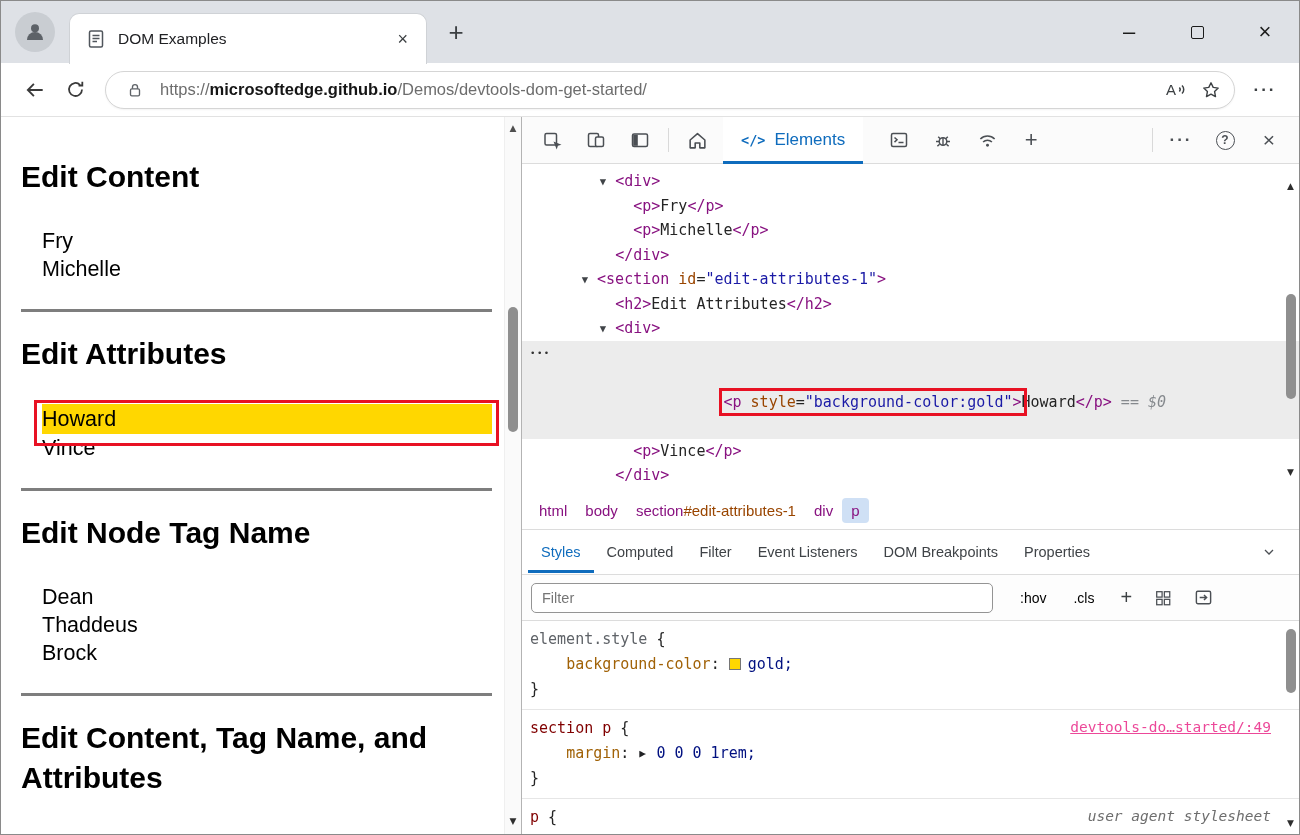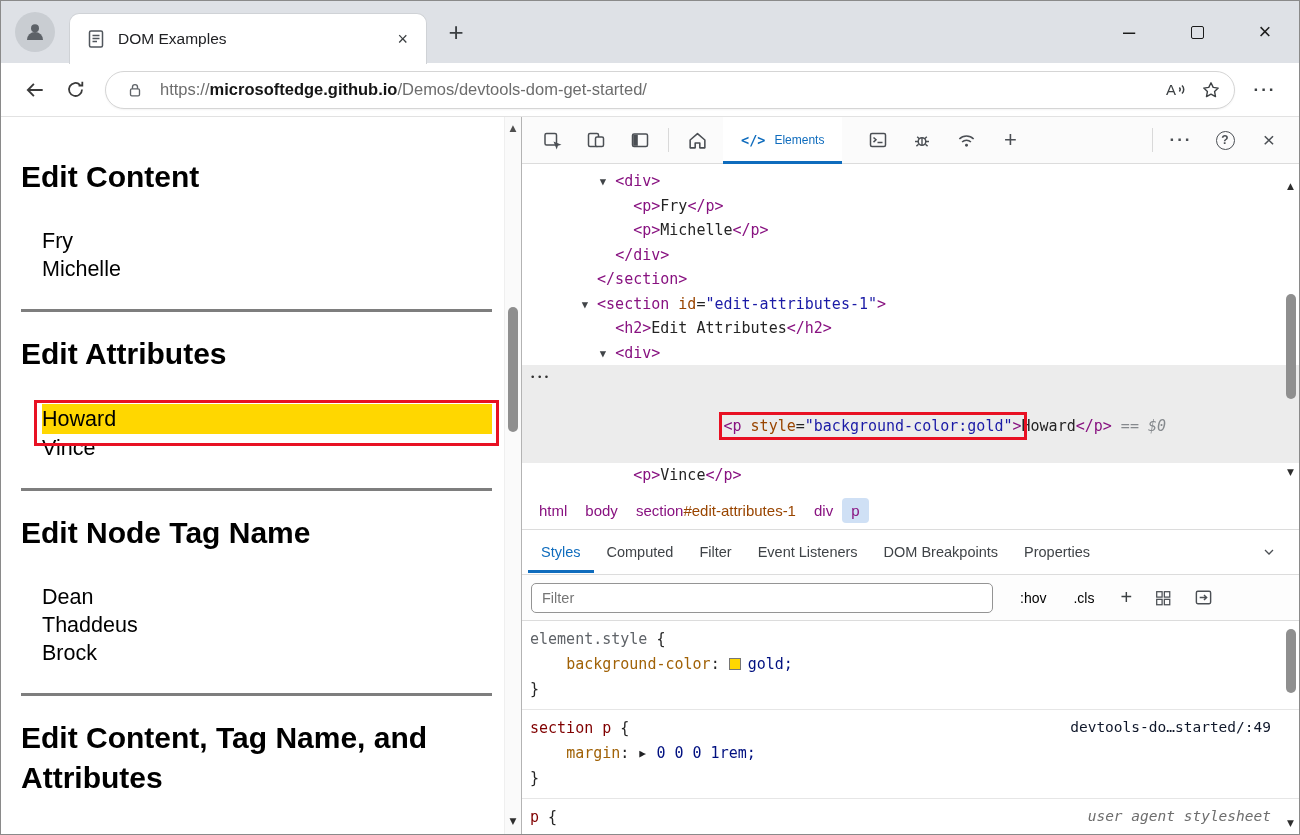--- a/index.html
+++ b/index.html
@@ -44,21 +44,21 @@
   .sb-thumb{position:absolute;right:3px;width:10px;border-radius:5px;background:#8f8f8f}
   .sb-arrow{position:absolute;width:100%;text-align:center;font-size:9px;color:#4f4f4f;font-family:"DejaVu Sans",sans-serif}
 
   
   .devtools{flex:1;min-width:0;border-left:1px solid #b3b3b3;background:#fff;display:flex;flex-direction:column}
   .dt-toolbar{height:47px;border-bottom:1px solid #dcdcdc;background:#fbfbfb;display:flex;align-items:center;padding:0 8px}
   .ticon{width:44px;height:36px;display:flex;align-items:center;justify-content:center;color:#4b4f54}
   .tsep{width:1px;height:24px;background:#d9d9d9;margin:0 6px}
   .el-tab{height:47px;display:flex;align-items:center;gap:9px;padding:3px 18px 0;color:#0f6cbd;border-bottom:3px solid #0f6cbd;margin-left:4px;background:#fff}
   .el-glyph{font-family:"DejaVu Sans Mono","Liberation Mono",monospace;font-size:13.5px;font-weight:700}
-  .el-label{font-size:12px}
+  .el-label{font-size:17px}
   .tplus{font-size:22px;font-weight:300}
   .dt-right{margin-left:auto;display:flex;align-items:center}
   .helpq{width:19px;height:19px;border:1.6px solid #4b4f54;border-radius:50%;font-size:12px;font-weight:700;display:flex;align-items:center;justify-content:center}
   .dtx{font-size:21px;font-weight:300}
 
   .dt-dom{height:328px;position:relative;overflow:hidden;padding-top:5px;
           font-family:"DejaVu Sans Mono","Liberation Mono",monospace;font-size:15px;line-height:24.5px}
   .dom-line{white-space:pre;padding-left:57px;position:relative;color:#242424}
   .dom-line.selected{background:#ececec}
   .tk-t{color:#881280}.tk-n{color:#994500}.tk-v{color:#1a1aa6}.tk-x{color:#242424}
@@ -87,21 +87,21 @@
   .dt-styles{flex:1;position:relative;overflow:hidden;font-family:"DejaVu Sans Mono","Liberation Mono",monospace;font-size:15px}
   .rule{padding:6px 26px 7px 8px;border-bottom:1px solid #e6e6e6;position:relative}
   .code-line{white-space:pre;line-height:25px;color:#202124}
   .tk-selg{color:#5f6368}
   .tk-sel{color:#800000}
   .tk-p{color:#a16207}
   .tk-val{color:#001080}
   .tk-tri{display:inline-block;transform:scale(.75);color:#202124}
   .tk-s{display:inline-block;width:12px;height:12px;background:#ffd700;border:1px solid #767676;margin-right:7px;vertical-align:-1px}
   .rule-aside{position:absolute;right:28px;top:9px;font-size:14.5px}
-  .src-link{color:#0f172a;}
+  .src-link{color:#ec4899;text-decoration:underline}
   .ua-note{color:#6e6e6e;font-style:italic}
 </style>
 </head>
 <body>
 
 <div class="window">
 
   <div class="tabstrip">
     <div class="avatar">
       <svg width="24" height="24" viewBox="0 0 24 24">
@@ -250,21 +250,20 @@
             </span>
           <span class="ticon dtx">×</span>
         </div>
       </div>
 
       <div class="dt-dom">
         <div class="dom-line"><span class="tk-x">  </span><span class="tk-a">▼ </span><span class="tk-t">&lt;div&gt;</span></div>
         <div class="dom-line"><span class="tk-x">      </span><span class="tk-t">&lt;p&gt;</span><span class="tk-x">Fry</span><span class="tk-t">&lt;/p&gt;</span></div>
         <div class="dom-line"><span class="tk-x">      </span><span class="tk-t">&lt;p&gt;</span><span class="tk-x">Michelle</span><span class="tk-t">&lt;/p&gt;</span></div>
         <div class="dom-line"><span class="tk-x">    </span><span class="tk-t">&lt;/div&gt;</span></div>
-        <div class="dom-line"><span class="tk-x">  </span><span class="tk-t">&lt;/section&gt;</span></div>
         <div class="dom-line"><span class="tk-a">▼ </span><span class="tk-t">&lt;section</span><span class="tk-x"> </span><span class="tk-n">id</span><span class="tk-x">=</span><span class="tk-v">"edit-attributes-1"</span><span class="tk-t">&gt;</span></div>
         <div class="dom-line"><span class="tk-x">    </span><span class="tk-t">&lt;h2&gt;</span><span class="tk-x">Edit Attributes</span><span class="tk-t">&lt;/h2&gt;</span></div>
         <div class="dom-line"><span class="tk-x">  </span><span class="tk-a">▼ </span><span class="tk-t">&lt;div&gt;</span></div>
         <div class="dom-line selected">
           <span class="gutter">•••</span>
           <span><span class="tk-x">      </span><span class="annot"><span class="tk-t">&lt;p</span><span class="tk-x"> </span><span class="tk-n">style</span><span class="tk-x">=</span><span class="tk-v">"background-color:gold"</span><span class="tk-t">&gt;</span></span><span class="tk-x">Howard</span><span class="tk-t">&lt;/p&gt;</span><span class="tk-d"> == $0</span></span>
         </div>
         <div class="dom-line"><span class="tk-x">      </span><span class="tk-t">&lt;p&gt;</span><span class="tk-x">Vince</span><span class="tk-t">&lt;/p&gt;</span></div>
         <div class="dom-line"><span class="tk-x">    </span><span class="tk-t">&lt;/div&gt;</span></div>
 

